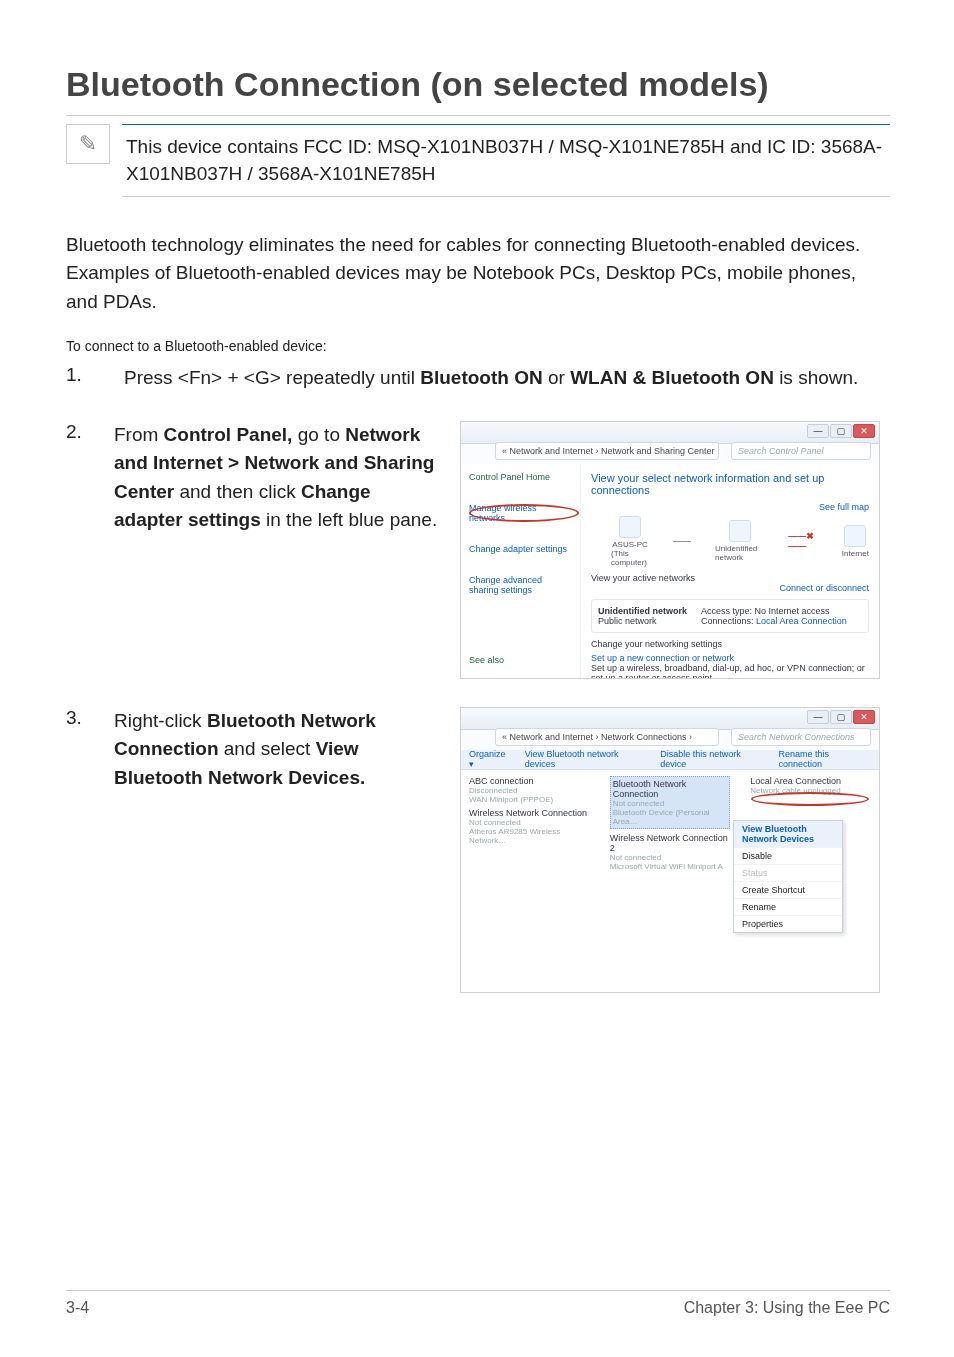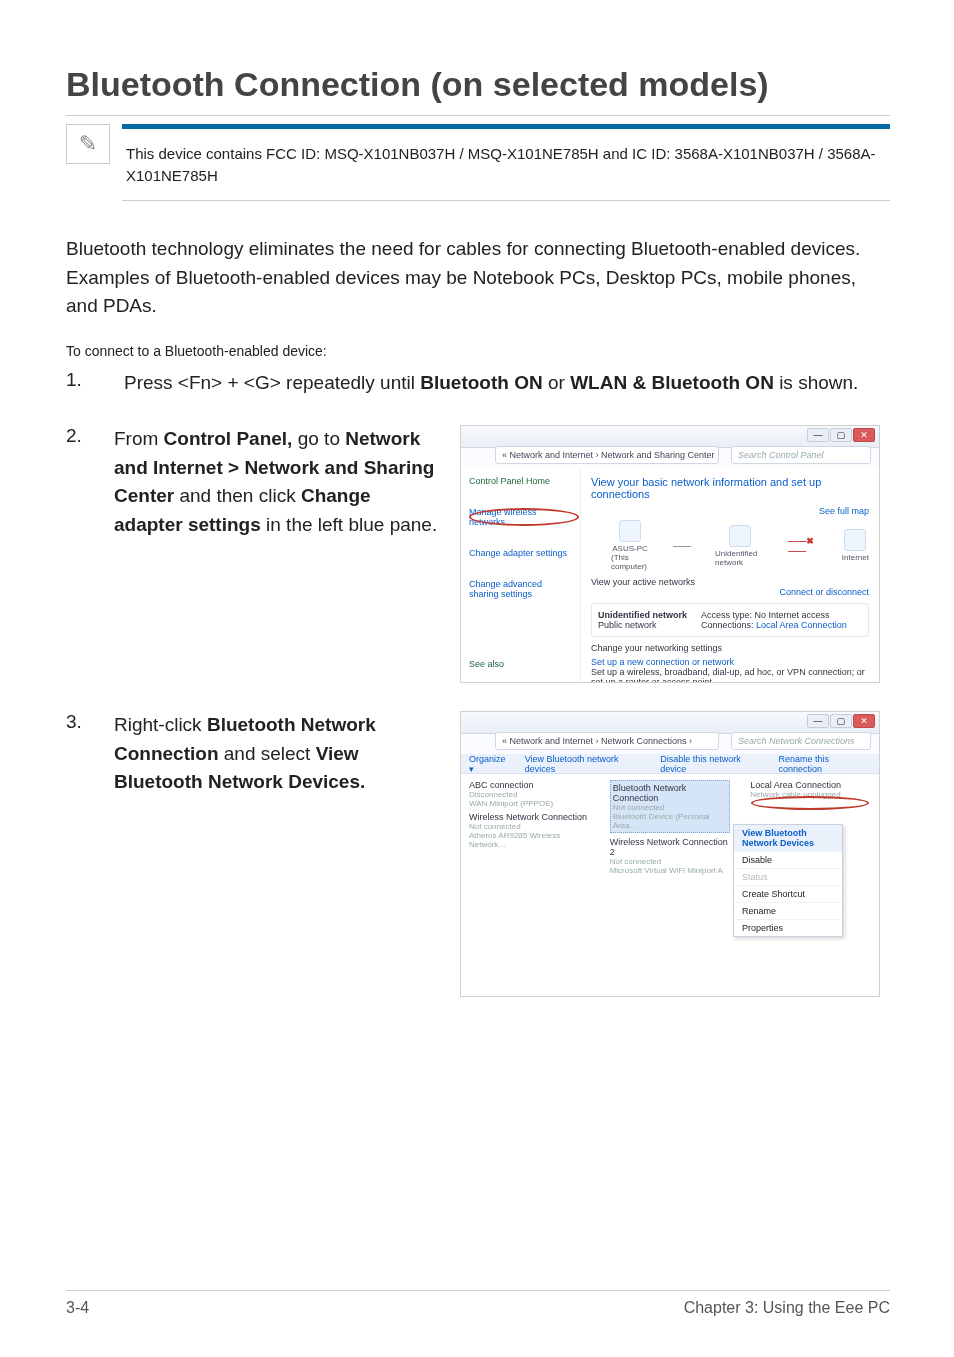--- a/index.html
+++ b/index.html
@@ -3,21 +3,21 @@
 <meta charset="utf-8">
 <style>
 :root{--text:#222;--accent:#0a5ec9;--muted:#888}
 *{box-sizing:border-box}
 body{margin:0;font-family:"Segoe UI",Arial,sans-serif;background:#fff;color:var(--text)}
 .page{width:954px;height:1357px;margin:0 auto;padding:64px 64px 40px 66px;position:relative;display:flex;flex-direction:column}
 h1{font-family:Verdana,Geneva,sans-serif;font-weight:700;font-size:34px;line-height:1.2;margin:0 0 10px 0;color:#444}
 hr.top{border:none;border-top:1px solid #ccc;margin:0 0 8px 0}
 .callout{display:flex;gap:12px;align-items:flex-start;margin-bottom:16px}
 .callout .icon{width:44px;height:40px;border:1px solid #ccc;display:flex;align-items:center;justify-content:center;font-size:22px;color:#888;background:#fff;flex:0 0 auto}
-.callout .txt{border-top:5px solid #0369a1;border-bottom:1px solid #ccc;padding:14px 4px;font-size:15px;line-height:1.45;flex:1 1 auto}
+.callout .txt{border-top:1px solid #0369a1;border-bottom:1px solid #ccc;padding:8px 4px;font-size:19px;line-height:1.45;flex:1 1 auto}
 p.lead{font-size:19px;line-height:1.5;margin:18px 0 14px 0}
 p.step0{font-size:14px;margin:8px 0 4px 0}
 ol.main{list-style:none;padding:0;margin:0}
 ol.main>li{display:flex;gap:30px;align-items:flex-start;margin-top:6px}
 .num{width:28px;font-size:19px;flex:0 0 auto;text-align:left}
 .body{font-size:19px;line-height:1.5}
 .row{display:flex;gap:20px;align-items:flex-start;margin-top:28px}
 .row .num{width:28px;font-size:19px;flex:0 0 auto}
 .row .body{flex:1 1 auto}
 .shot{border:1px solid #d0d0d0;background:#fafcff;position:relative;overflow:hidden}
@@ -114,21 +114,21 @@
           <div class="hdr">Control Panel Home</div>
           <div class="itm">Manage wireless networks</div>
           <div class="itm">Change adapter settings</div>
           <div class="itm">Change advanced sharing settings</div>
           <div class="see">See also</div>
           <div class="itm">HomeGroup</div>
           <div class="itm">Internet Options</div>
           <div class="itm">Windows Firewall</div>
         </div>
         <div class="content">
-          <h4>View your basic network information and set up connections</h4>
+          <h4>View your select network information and set up connections</h4>
           <div style="text-align:right"><span class="linky">See full map</span></div>
           <div class="netline">
             <div class="node">
                 <div class="nicon"></div>
                 <span>ASUS-PC</span>
                 <span>(This computer)</span>
               </div>
             <span>——</span>
             <div class="node">
                 <div class="nicon"></div>

